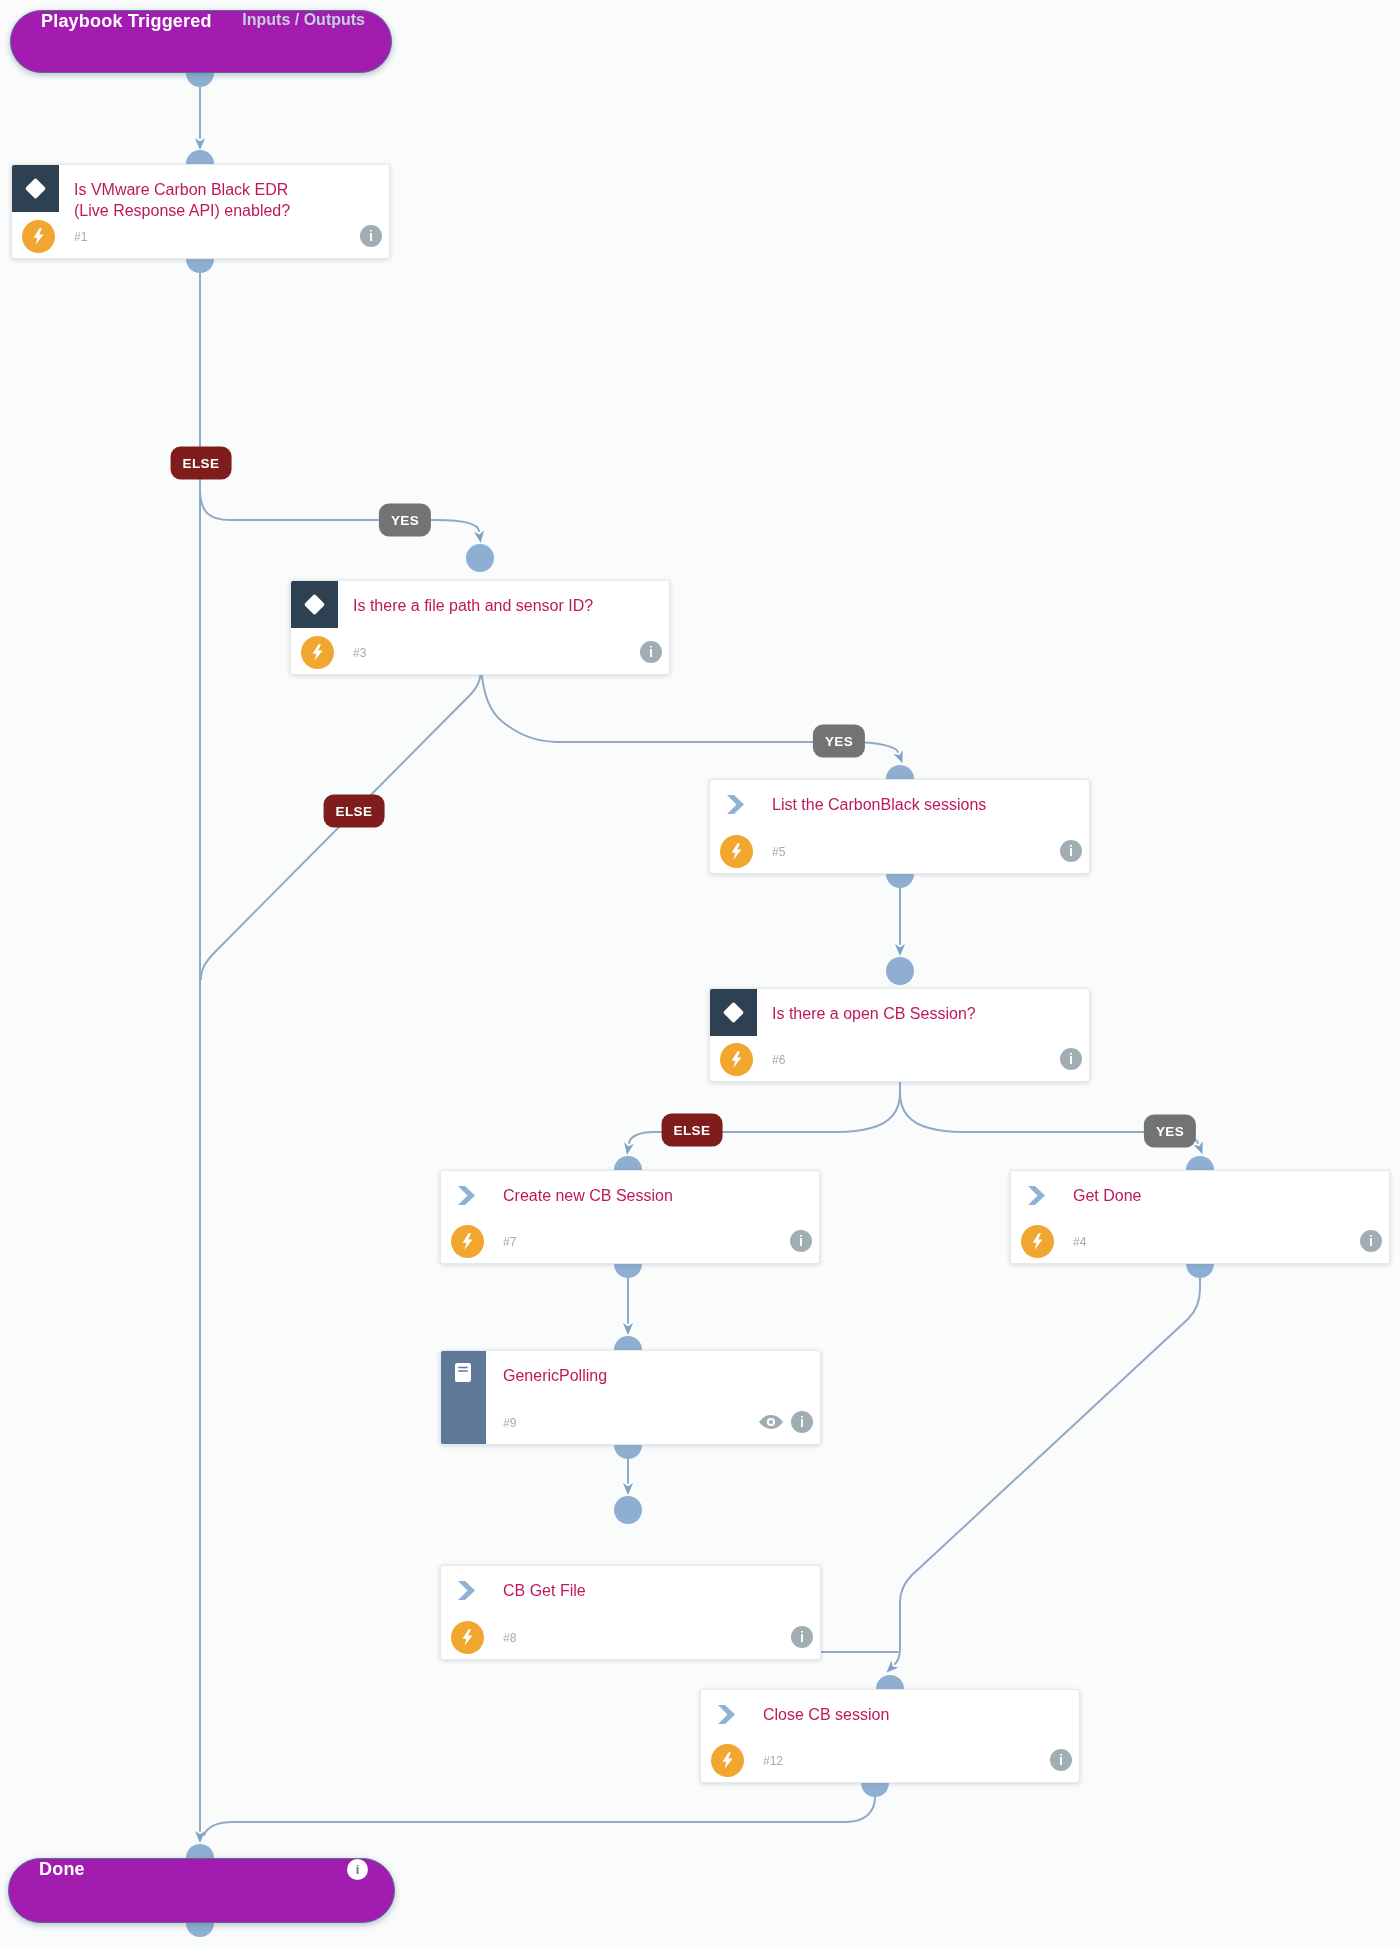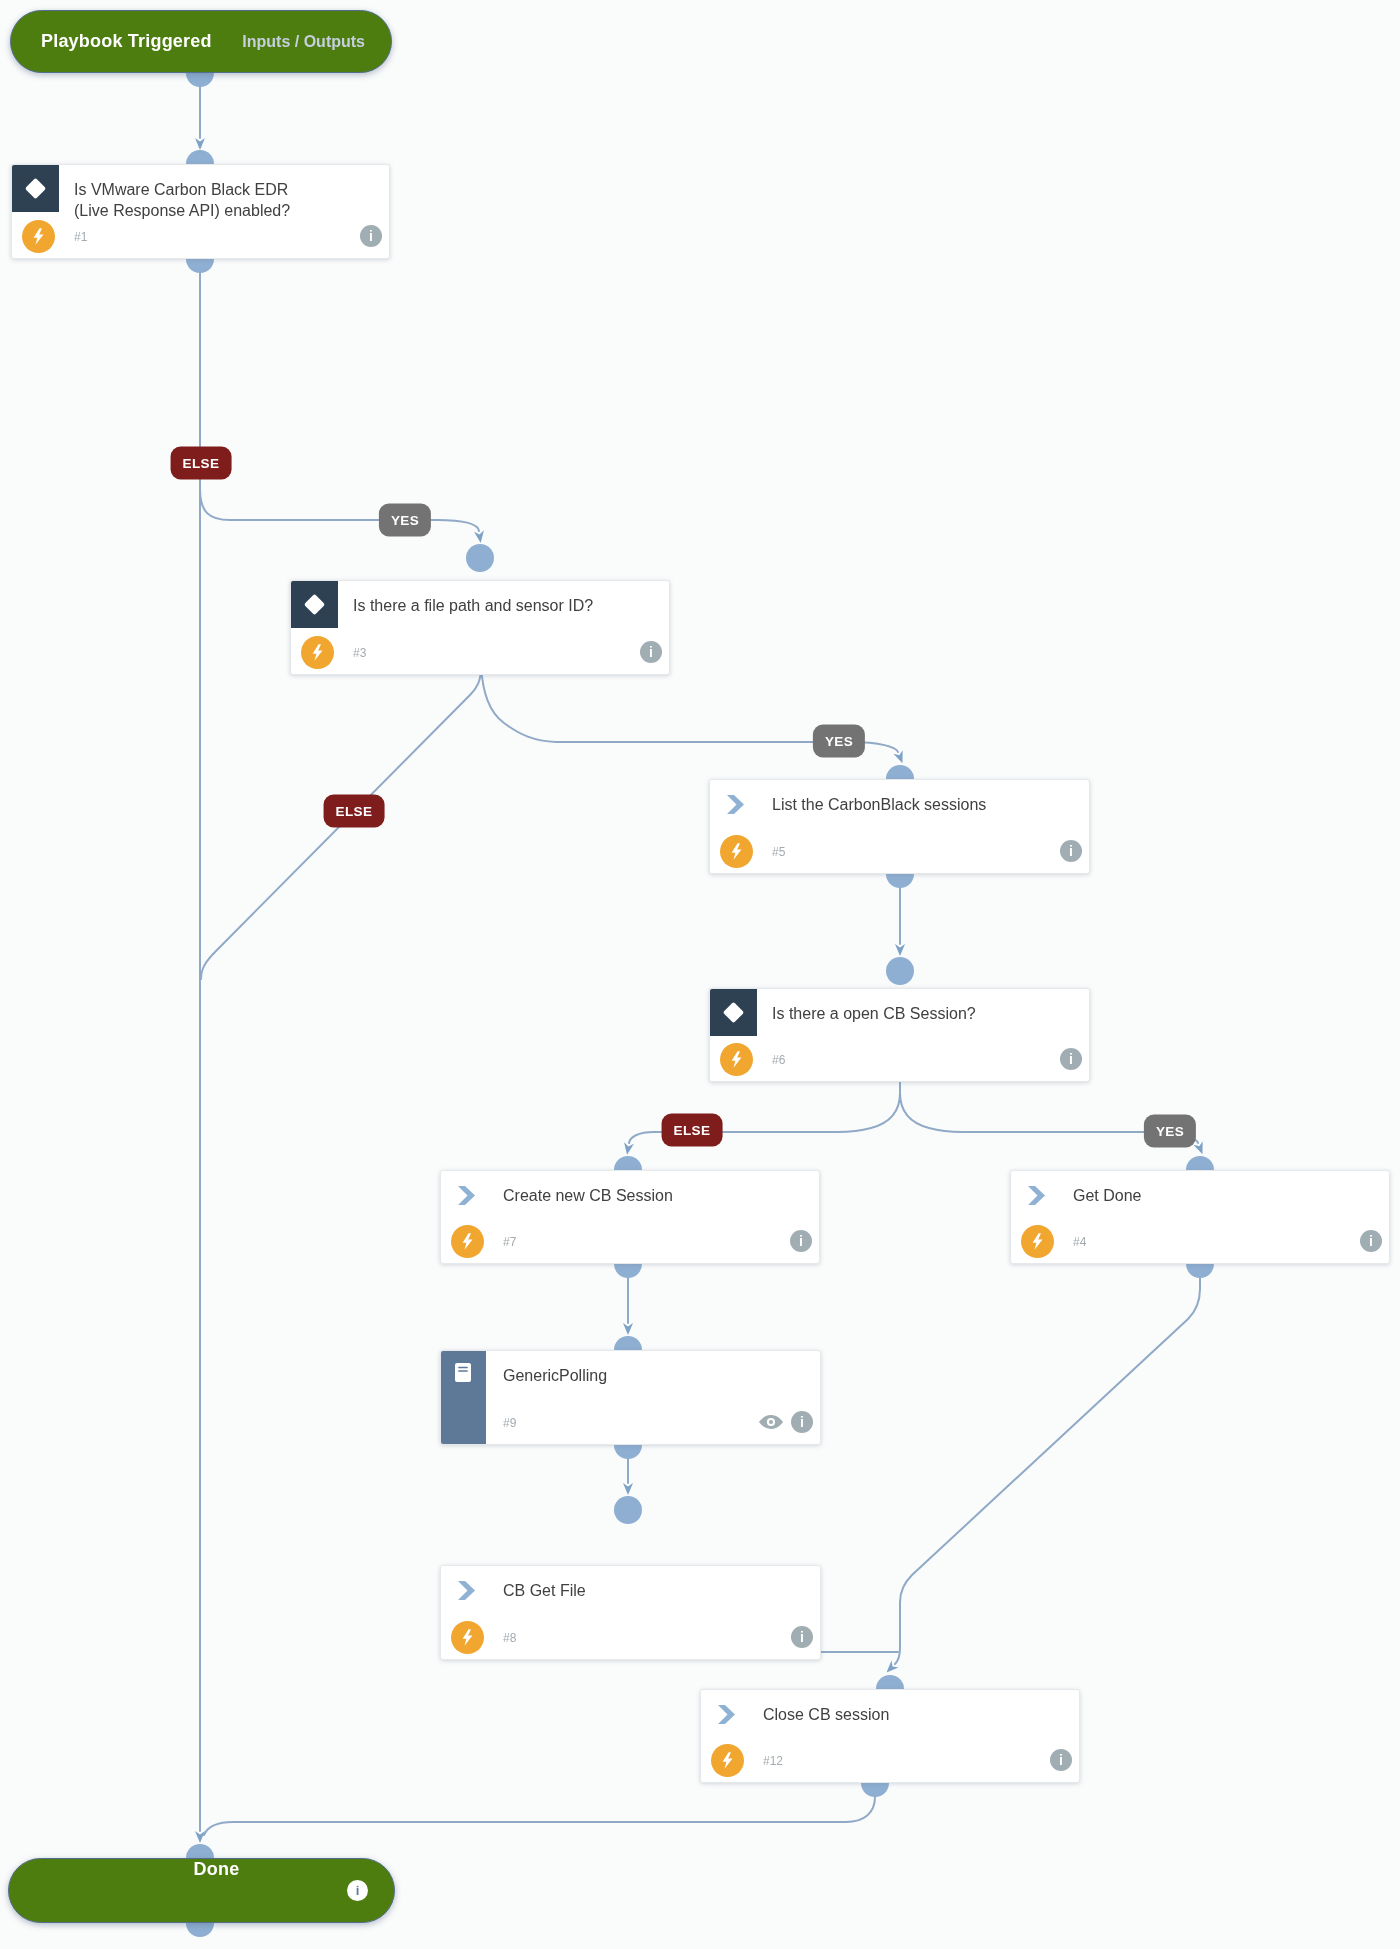--- a/index.html
+++ b/index.html
@@ -4,42 +4,42 @@
 <style>
   html,body{margin:0;padding:0;background:#fafbfb;}
   body{font-family:"Liberation Sans",sans-serif;}
   #flow-canvas{position:relative;width:1400px;height:1949px;background:#fafbfb;overflow:hidden;}
   #edge-layer{position:absolute;left:0;top:0;z-index:0;}
 
   .node{position:absolute;box-sizing:border-box;z-index:1;cursor:pointer;}
   .card{background:#ffffff;border:1px solid #e6e9eb;border-radius:3px;
         box-shadow:0 1px 4px rgba(110,125,140,.28);}
   .node-title{position:absolute;left:62px;top:14px;width:252px;font-size:16px;
-        line-height:21px;color:#404040;}
+        line-height:21px;color:#be185d;}
   .node-number{position:absolute;left:62px;bottom:14px;font-size:12px;color:#a3abb0;}
 
   .cond-square{position:absolute;left:0;top:0;width:47px;height:47px;background:#2e4152;
         border-radius:2px 0 0 0;display:flex;align-items:center;justify-content:center;}
   .diamond{width:15px;height:15px;background:#ffffff;border-radius:2px;transform:rotate(45deg);}
 
   .lightning{position:absolute;left:10px;bottom:5px;width:33px;height:33px;border-radius:50%;
         background:#f0a62f;display:flex;align-items:center;justify-content:center;}
   .chevron{position:absolute;left:16px;top:15px;width:19px;height:19px;}
 
   .pb-bar{position:absolute;left:0;top:0;bottom:0;width:45px;background:#5e7897;
         border-radius:2px 0 0 2px;}
   .pb-book{position:absolute;left:10px;top:10px;width:24px;height:24px;}
 
   .info-icon{position:absolute;right:7px;bottom:11px;width:22px;height:22px;border-radius:50%;
         background:#a0adb2;color:#ffffff;font-size:14px;font-weight:bold;line-height:22px;
         text-align:center;cursor:pointer;}
   .eye-icon{position:absolute;right:37px;bottom:14px;width:24px;height:16px;cursor:pointer;}
 
-  .pill{background:#4d7c0f;border:1px solid #536e8e;border-radius:33px;
-        box-shadow:0 2px 6px rgba(90,110,140,.45);display:flex;align-items:center;color:#fff;}
+  .pill{background:#a21caf;border:1px solid #536e8e;border-radius:33px;
+        box-shadow:0 2px 6px rgba(90,110,140,.45);display:flex;color:#fff;}
   .pill-title{margin-left:30px;font-size:18px;font-weight:700;letter-spacing:.2px;}
   .pill-right{margin-left:auto;margin-right:26px;font-size:16px;font-weight:700;color:#c5cfdd;cursor:pointer;}
   .pill-info{margin-left:auto;margin-right:26px;width:21px;height:21px;border-radius:50%;
         background:#ffffff;color:#5e7897;font-size:13px;font-weight:bold;line-height:21px;
         text-align:center;cursor:pointer;}
 
   .edge-label{position:absolute;z-index:2;transform:translate(-50%,-50%);
         padding:9px 12px;border-radius:10px;color:#ffffff;font-size:13.5px;font-weight:700;
         letter-spacing:.4px;}
   .edge-label.yes{background:#737373;margin-left:40px;}
@@ -207,21 +207,21 @@
         </svg></span>
       <span class="lightning">
         <svg viewBox="0 0 24 24" width="19" height="19">
           <path d="M13.4 1.5 L5.8 13.6 H10.6 L8.2 22.5 L18.3 9.6 H12.9 L16.4 1.5 Z" fill="#ffffff"></path>
         </svg>
       </span>
       <div class="node-title">Close CB session</div>
       <div class="node-number">#12</div>
       <div class="info-icon">i</div>
     </div>
-    <div class="node pill" style="left: 8px; top: 1858px; width: 387px; height: 65px; flex-direction: column;">
+    <div class="node pill" style="left: 8px; top: 1858px; width: 387px; height: 65px;">
       <div class="pill-title">Done</div>
       <div class="pill-info">i</div>
     </div>
     <div class="edge-label else" style="left: 201px; top: 463px;">ELSE</div>
     <div class="edge-label yes" style="left: 365px; top: 520px;">YES</div>
     <div class="edge-label else" style="left: 354px; top: 811px;">ELSE</div>
     <div class="edge-label yes" style="left: 799px; top: 741px;">YES</div>
     <div class="edge-label else" style="left: 692px; top: 1130px;">ELSE</div>
     <div class="edge-label yes" style="left: 1130px; top: 1131px;">YES</div>
   </div>

